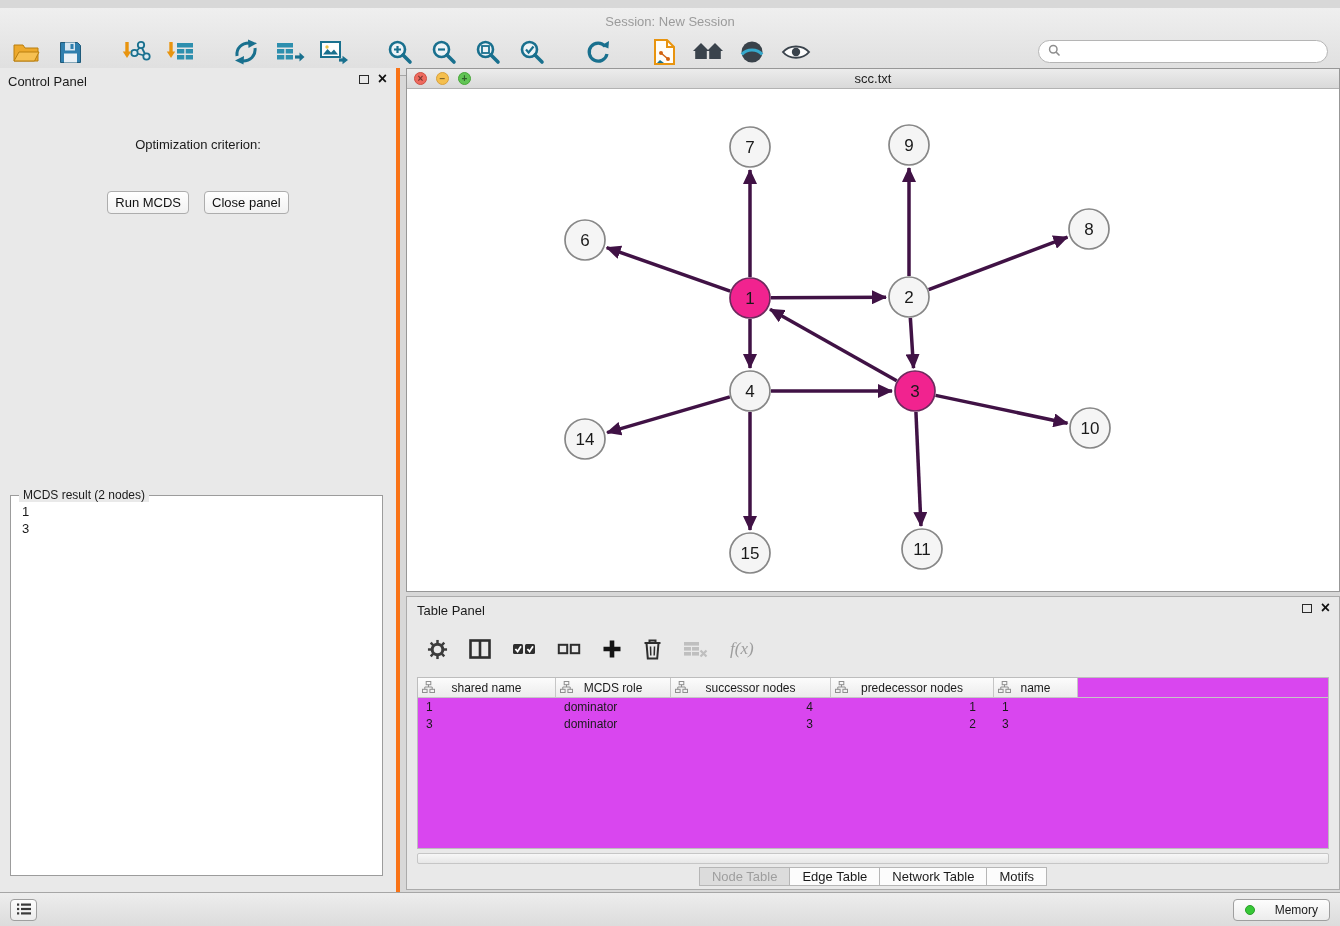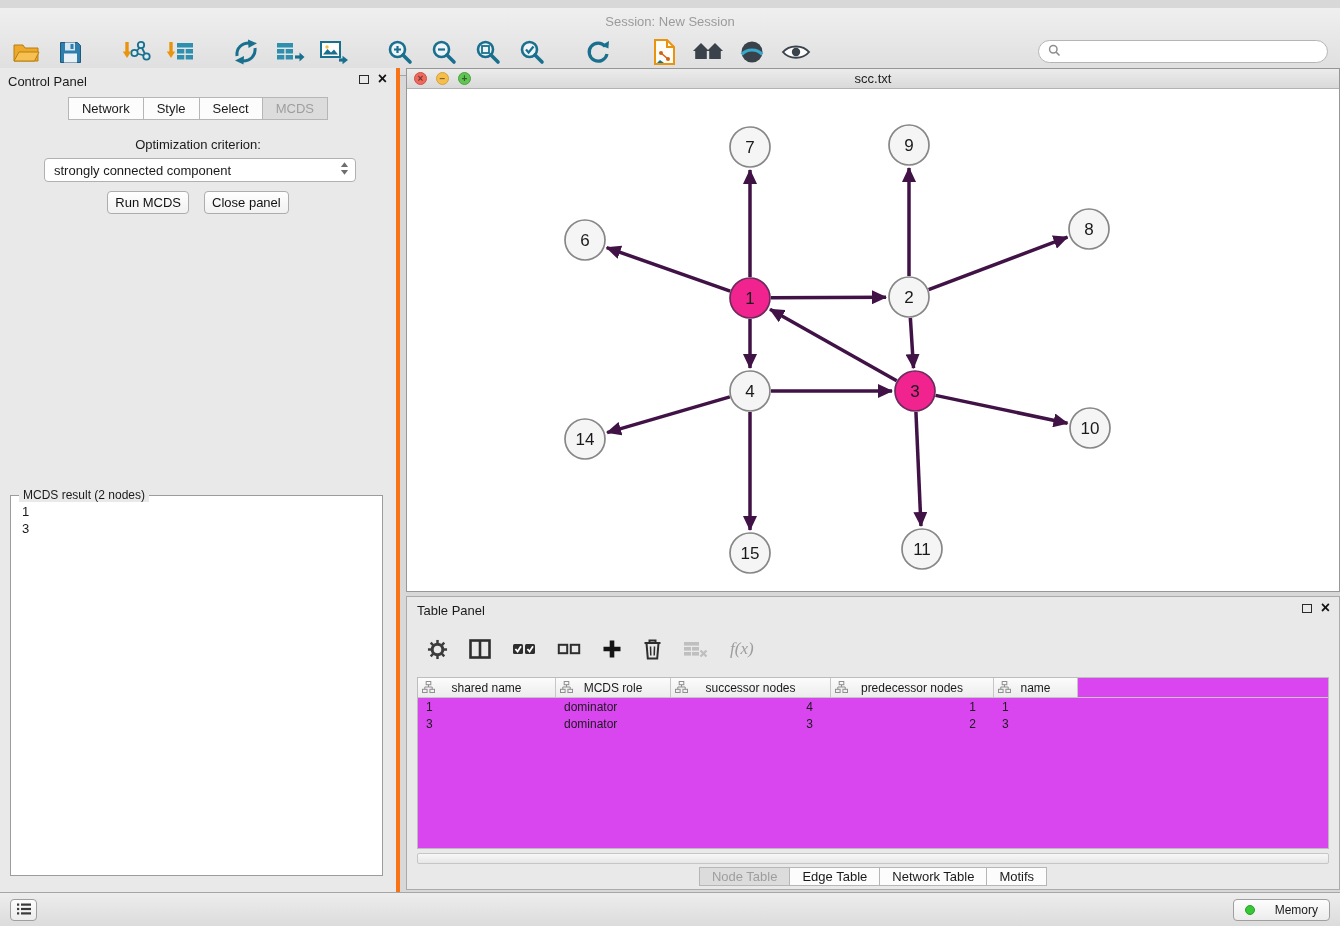--- a/index.html
+++ b/index.html
@@ -257,34 +257,21 @@
     <input placeholder="" style="">
   </div>
 </div>
 
 <div class="control-panel">
   <span class="cp-title">Control Panel</span>
   <span class="panel-controls">
     <span class="float-box"></span>
     <span class="close-x"></span>
   </span>
-  <div class="cp-tabs">
-      <div class="cp-tab">Network</div>
-      <div class="cp-tab">Style</div>
-      <div class="cp-tab">Select</div>
-      <div class="cp-tab active">MCDS</div>
-    </div>
   <div class="opt-label">Optimization criterion:</div>
-  <div class="cp-select">
-    <span>strongly connected component</span>
-    <span><svg width="9" height="15" viewBox="0 0 10 16">
-          <path d="M5 1 L9 6.2 H1 z" fill="#6e6e6e"></path>
-          <path d="M5 15 L1 9.8 h8 z" fill="#6e6e6e"></path>
-        </svg></span>
-  </div>
   <div class="cp-buttons">
     <button class="cp-btn">Run MCDS</button>
     <button class="cp-btn">Close panel</button>
   </div>
   <div class="result-box">
     <span class="result-legend">MCDS result (2 nodes)</span>
     <div class="result-lines">1
 3</div>
   </div>
 </div>

